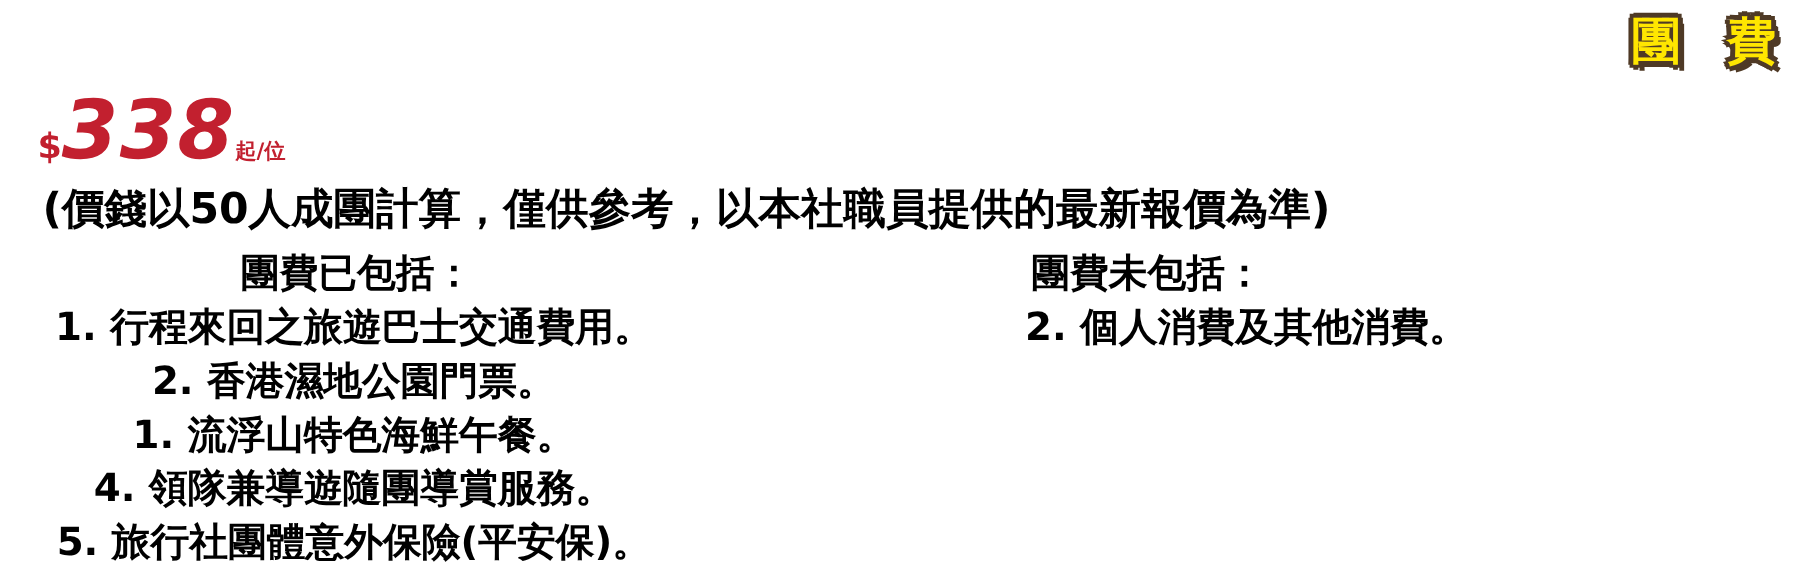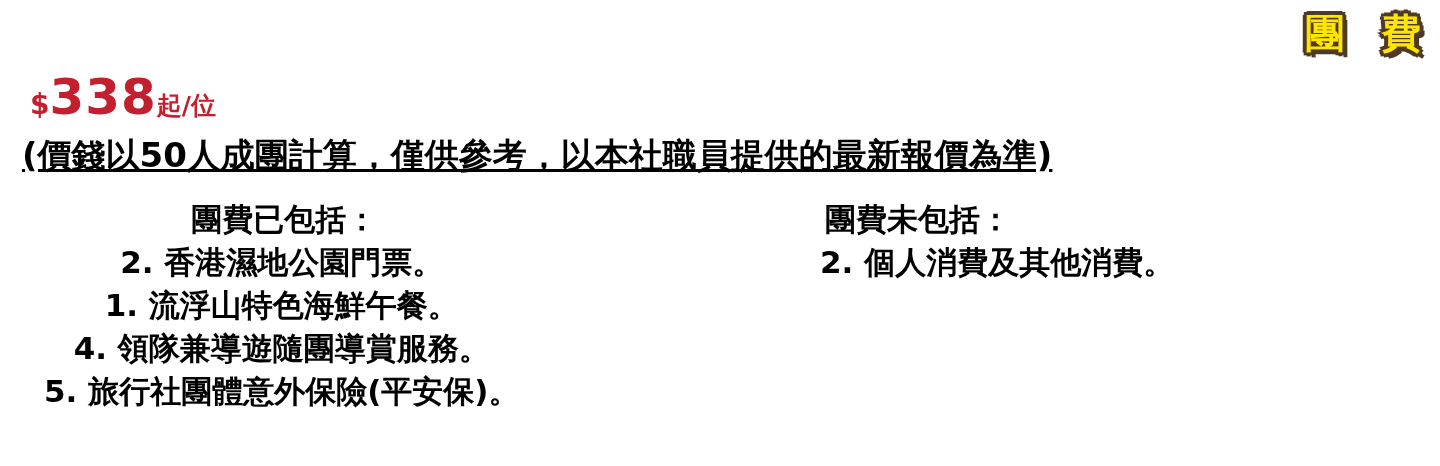--- a/index.html
+++ b/index.html
@@ -44,31 +44,30 @@
   }
   .price-row {
     position: absolute;
     left: 30px;
     top: 72px;
     color: var(--accent-red);
     line-height: 1.0;
     white-space: nowrap;
   }
   .price-row .currency { font-size: 28px; }
-  .price-row .amount   { font-size: 50px; letter-spacing: 1px; }
-  .price-row .suffix   { font-size: 25px; }
+  .price-row .amount   { font-size: 65px; letter-spacing: 1px; font-style: italic; }
+  .price-row .suffix   { font-size: 17px; }
   .note {
     position: absolute;
     left: 22px;
     top: 132px;
-    margin: 0;
+    margin: 12px;
     font-size: 34px;
     line-height: 46px;
     white-space: nowrap;
-    text-decoration: underline;
   }
   .col {
     position: absolute;
     top: 198px;
     font-size: 31px;
     line-height: 43px;
     white-space: nowrap;
   }
   .col-included { left: 44px; text-align: center; }
   .col-excluded { left: 820px; }
@@ -83,20 +82,21 @@
   <h1 class="title">團 費</h1>
 
   <div class="price-row">
     <span class="currency">$</span><span class="amount">338</span><span class="suffix">起/位</span>
   </div>
 
   <p class="note">(價錢以50人成團計算，僅供參考，以本社職員提供的最新報價為準)</p>
 
   <div class="col col-included">
     <div class="col-heading">團費已包括：</div>
+    <div class="list-item">1. 行程來回之旅遊巴士交通費用。</div>
     <div class="list-item">2. 香港濕地公園門票。</div>
     <div class="list-item">1. 流浮山特色海鮮午餐。</div>
     <div class="list-item">4. 領隊兼導遊隨團導賞服務。</div>
     <div class="list-item">5. 旅行社團體意外保險(平安保)。</div>
   </div>
 
   <div class="col col-excluded">
     <div class="col-heading">團費未包括：</div>
     <div class="list-item">2. 個人消費及其他消費。</div>
   </div>

